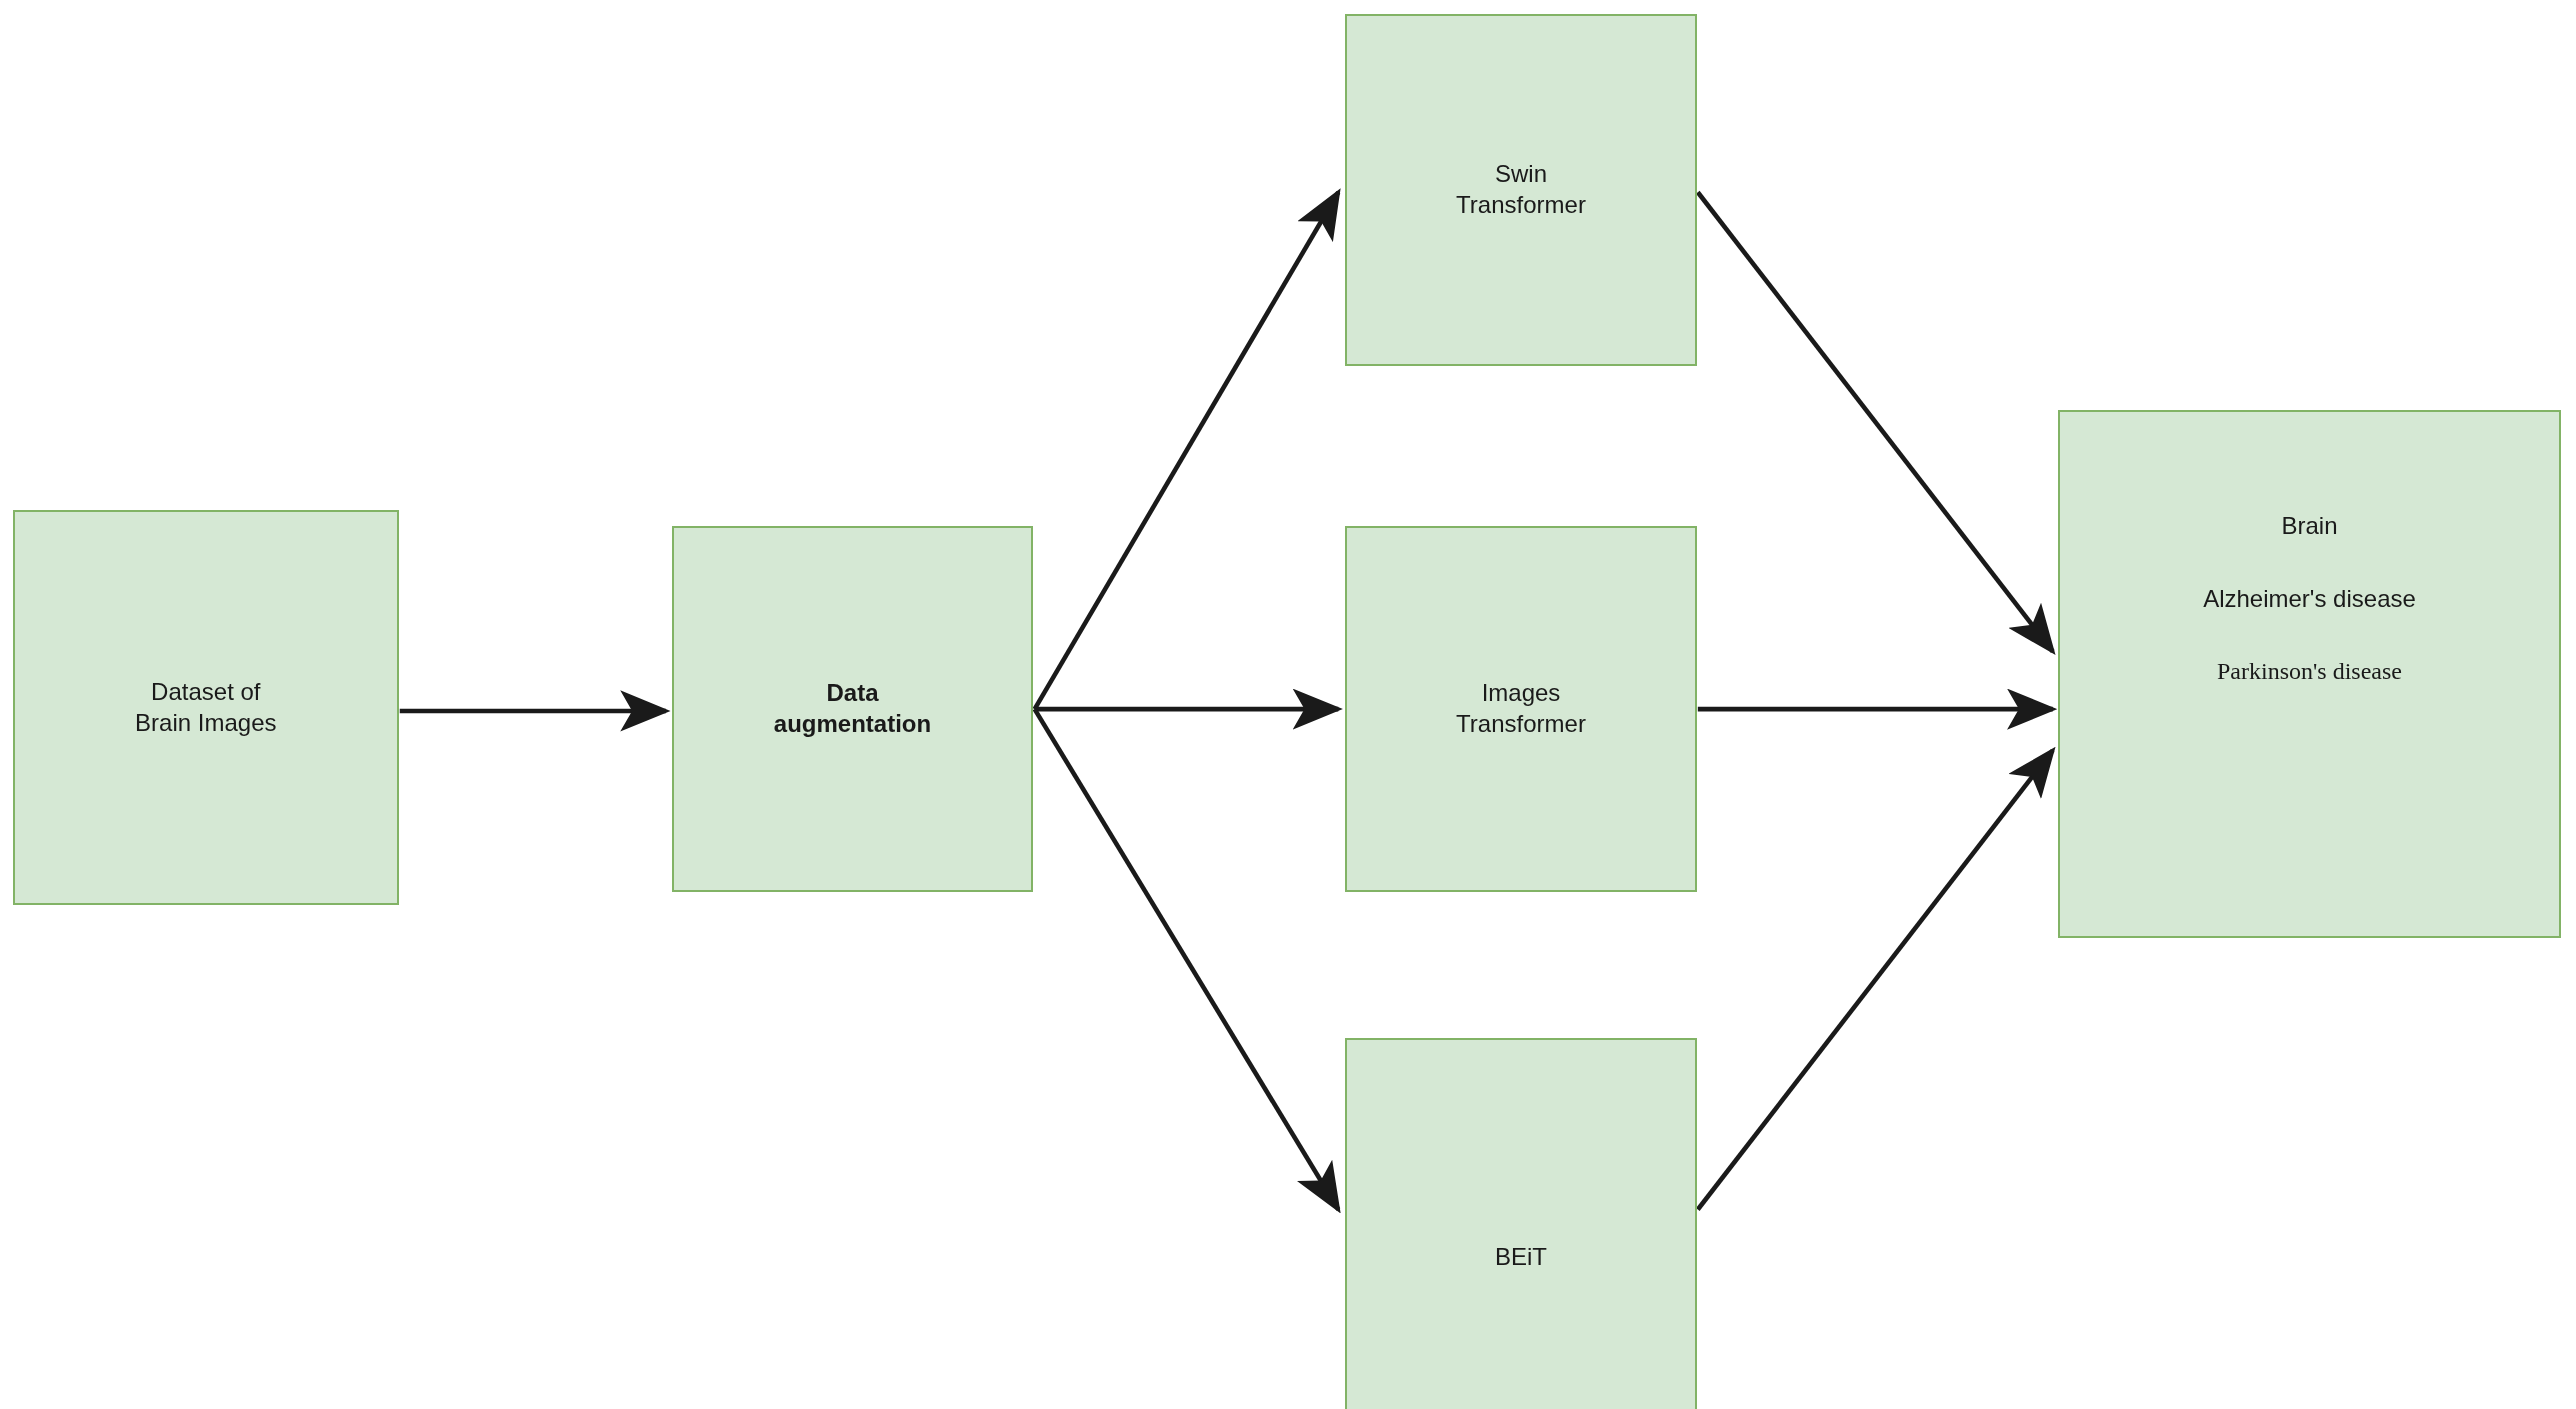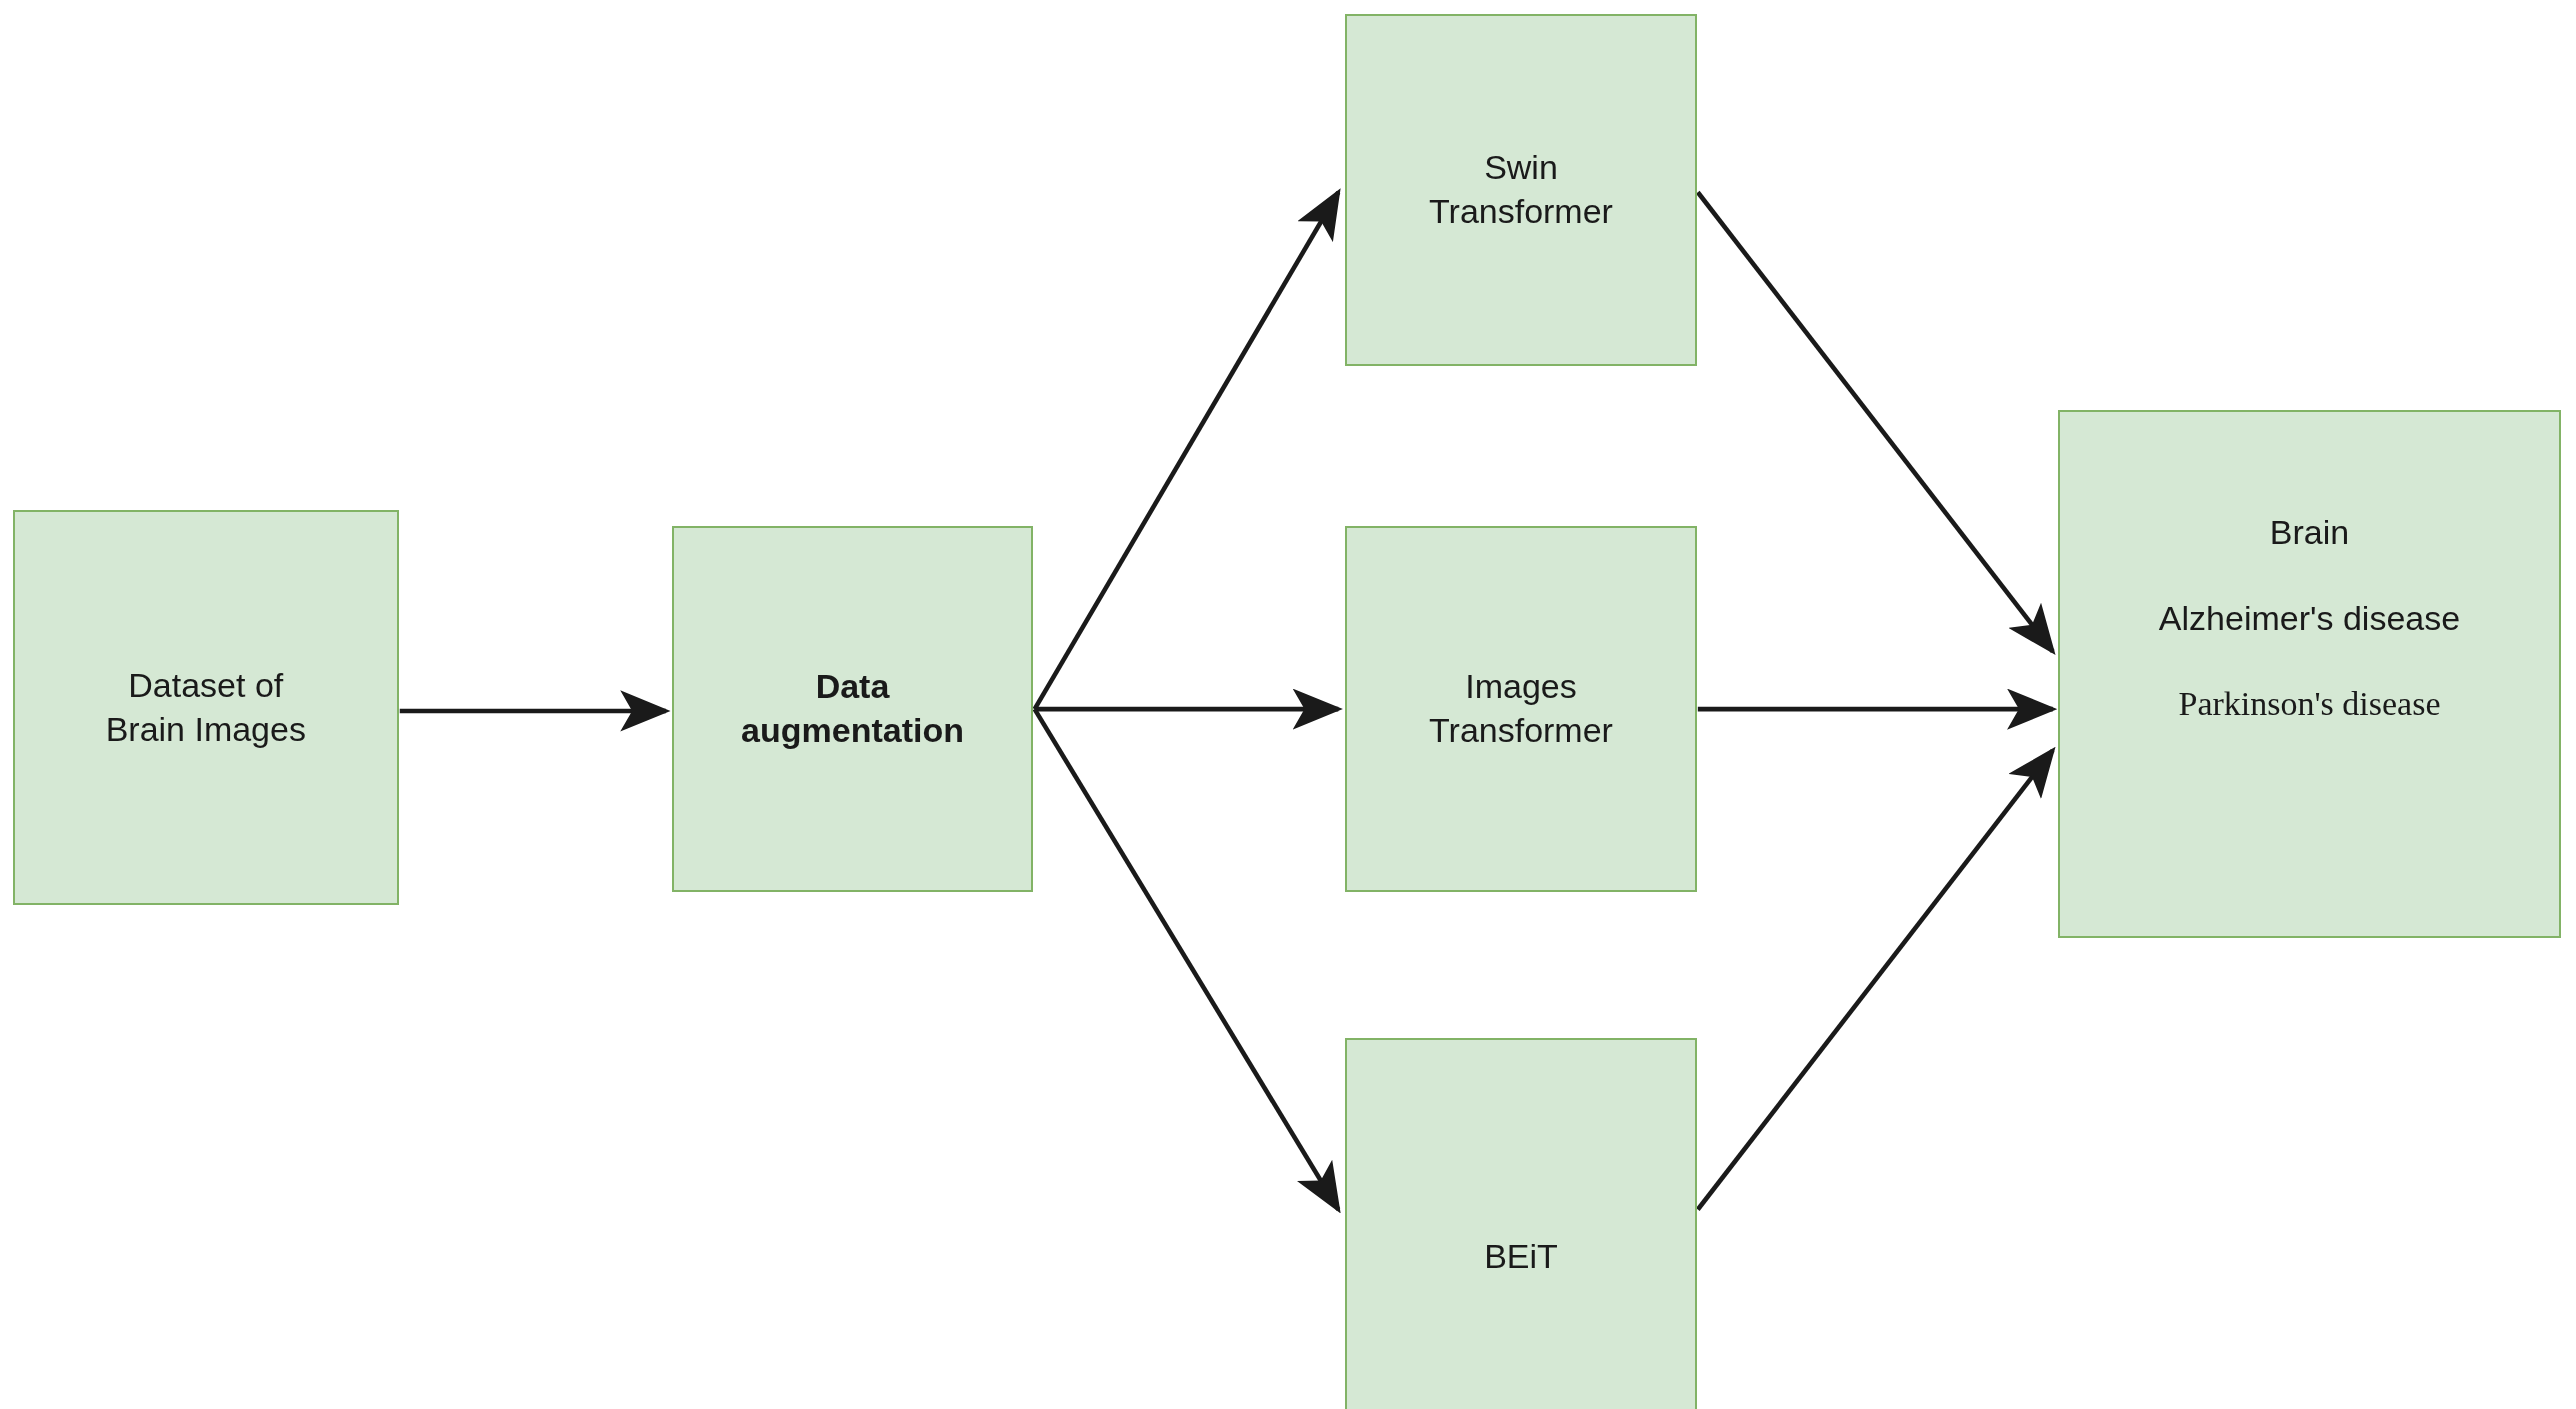--- a/index.html
+++ b/index.html
@@ -29,21 +29,21 @@
   .node {
     position: absolute;
     box-sizing: border-box;
     background: #d5e8d4;
     border: 2.7px solid #82b366;
     display: flex;
     flex-direction: column;
     align-items: center;
     justify-content: center;
     color: #1a1a1a;
-    font-size: 34px;
+    font-size: 24px;
     line-height: 1.28;
     text-align: center;
     white-space: nowrap;
   }
   .node .line {
     display: block;
   }
   
   #node-dataset      { left: 12.8px;   top: 510px;  width: 386px;  height: 395px; }
   #node-augmentation { left: 672px;  top: 526px;  width: 361px;  height: 366px; font-weight: bold; }

